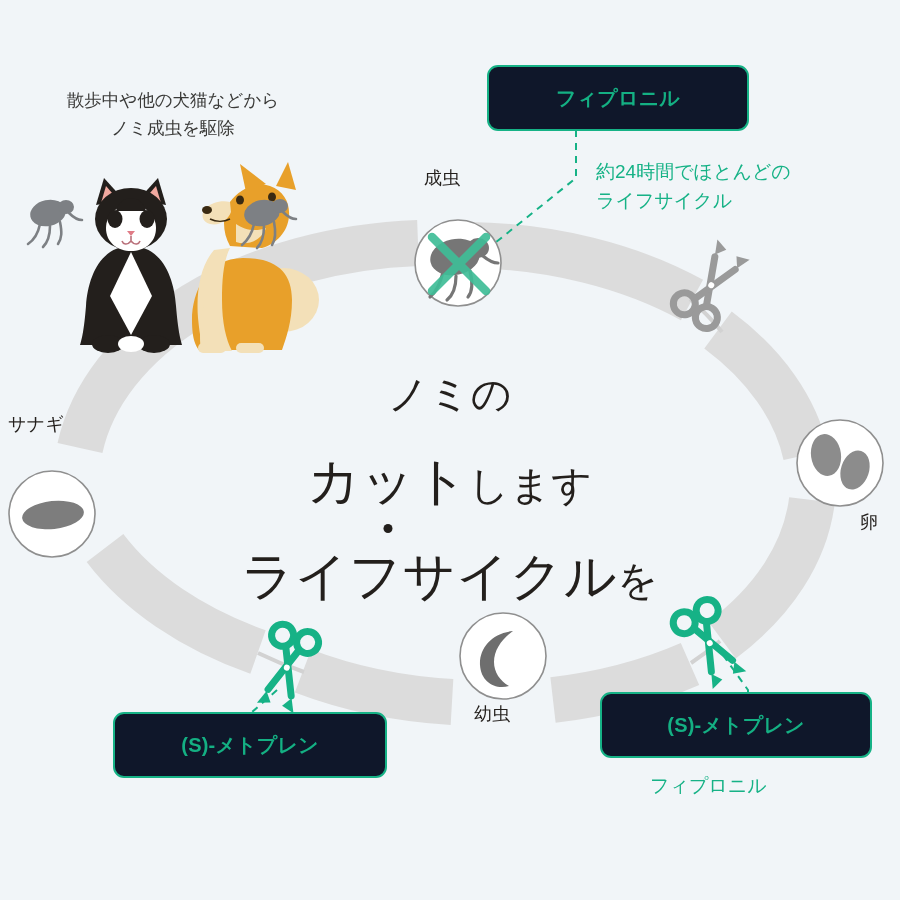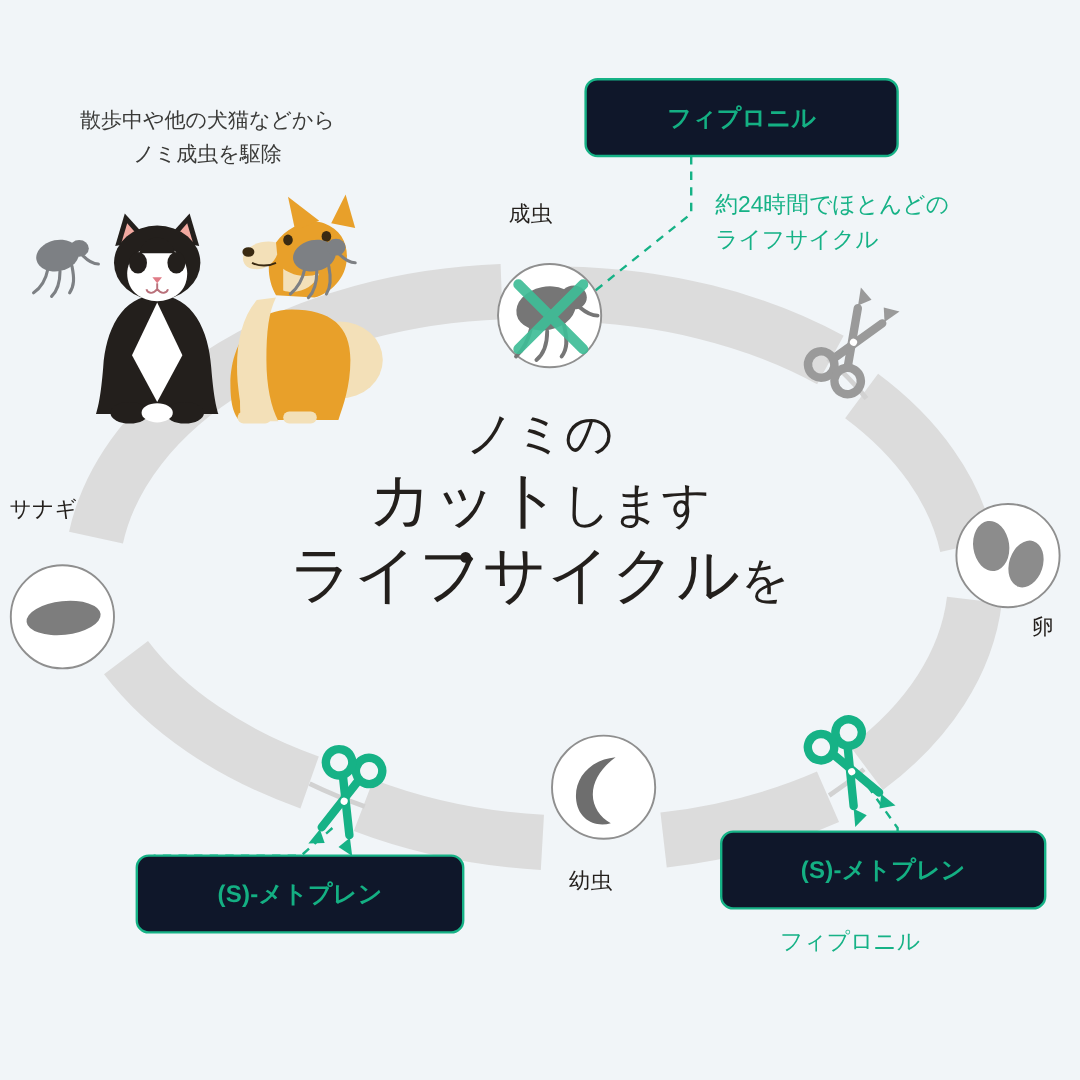--- a/index.html
+++ b/index.html
@@ -20,30 +20,30 @@
   #intro{
     left:28px;top:86px;width:290px;
     text-align:center;white-space:normal;
     font-size:17.5px;line-height:1.62;color:#3a3a38;
   }
 
   
   .stage-label{font-size:18px;color:#231f1c;letter-spacing:.02em;}
   #label-adult{left:424px;top:166px;}
   #label-egg{left:860px;top:510px;}
-  #label-larva{left:474px;top:722px;}
+  #label-larva{left:474px;top:702px;}
   #label-pupa{left:8px;top:412px;}
 
   
   #title{
     position:absolute;left:150px;top:338px;width:600px;
     text-align:center;color:#231f1c;
     font-size:52px;line-height:1.21;letter-spacing:.01em;
   }
-  #title .ln{display:block;}
+  #title .ln{display:block;margin-top:32px;}
   #title .sm{font-size:40px;}
   .emph{position:relative;display:inline-block;}
   .emph::after{
     content:"";position:absolute;left:50%;transform:translateX(-50%);
     bottom:-20px;width:9px;height:9px;border-radius:50%;background:#231f1c;
   }
 
   
   .chem-box{
     position:absolute;border:2px solid #16b286;border-radius:11px;

